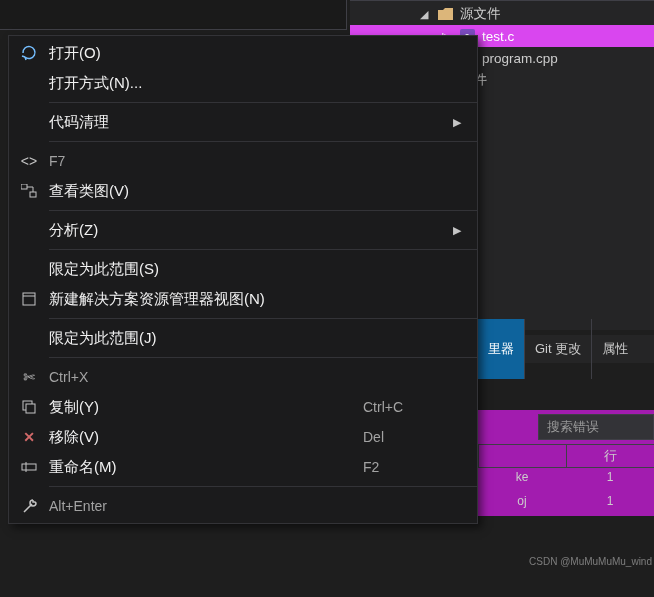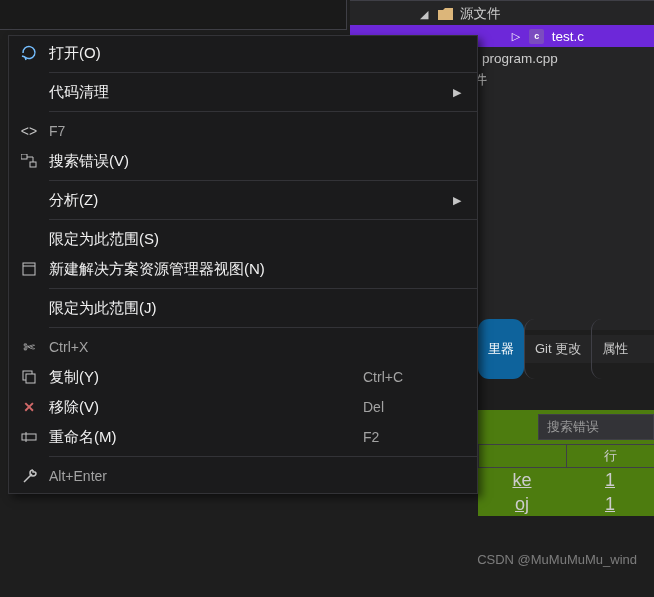--- a/index.html
+++ b/index.html
@@ -32,23 +32,22 @@
       border-top: 1px solid #3f3f46;
     }
     .tree-row {
       display: flex;
       align-items: center;
       height: 22px;
       padding-left: 40px;
       font-size: 13.5px;
     }
     .tree-row.selected {
-      background: #6d28d9;
+      background: #d946ef;
       color: #fff;
-      justify-content: center;
     }
     .tree-row .twisty {
       width: 16px;
       display: inline-block;
       color: #c5c5c5;
       font-size: 11px;
     }
     .tree-row.selected .twisty { color: #fff; }
     .tree-row .file-icon {
       width: 18px; height: 16px;
@@ -75,33 +74,32 @@
       height: 28px;
       display: flex;
       align-items: center;
       background: #252526;
       font-size: 13px;
     }
     .tab-strip .tab {
       padding: 21px 10px;
       color: #cccccc;
       border-left: 1px solid #3f3f46;
-      border-radius: 11px;
     }
     .tab-strip .tab.active {
       background: #0e639c;
       color: #fff;
       border-left: none;
     }
 
     
     .error-panel {
       position: absolute;
       top: 410px; left: 478px; right: 0;
-      background: #4d7c0f;
+      background: #a21caf;
     }
     .search-box {
       background: #333337;
       border: 1px solid #3f3f46;
       height: 26px;
       margin: 4px 0 4px 60px;
       padding: 2px 8px;
       color: #999;
       font-size: 13px;
       display: flex; align-items: center;
@@ -115,22 +113,21 @@
     }
     .col-header div {
       border-left: 1px solid #3f3f46;
       padding: 2px 10px;
       flex: 1;
       text-align: center;
     }
     .data-row {
       display: flex;
       height: 24px;
-      font-size: 18px;
-      text-decoration: underline;
+      font-size: 12px;
     }
     .data-row div {
       padding: 2px 10px;
       flex: 1;
       text-align: center;
       overflow: hidden;
     }
 
     
     .context-menu {
@@ -173,23 +170,23 @@
     .menu-sep {
       height: 1px;
       background: #333337;
       margin: 4px 0 4px 40px;
     }
     .ico-x { color: #d16969; font-weight: bold; }
 
     
     .watermark {
       position: absolute;
-      bottom: 30px; right: 17px;
+      bottom: 30px; right: 2px;
       color: rgba(200,200,200,0.55);
-      font-size: 13px;
+      font-size: 10px;
     }
   </style>
 </head>
 <body>
 
 <div class="editor-area"></div>
 
 <div class="tree-area">
   <div class="tree-row tree-indent-1">
     <span class="twisty">◢</span>
@@ -247,20 +244,26 @@
   <div class="menu-item">
     <span class="menu-icon">
       <svg width="16" height="16" viewBox="0 0 16 16">
           <path d="M2 8 A6 6 0 1 1 4 12 M4 12 L1 11 M4 12 L5 15" fill="none" stroke="#75beff" stroke-width="1.5"></path>
         </svg>
     </span>
     <span class="menu-label">打开(O)</span>
     <span class="menu-shortcut"></span>
       <span class="menu-arrow"></span>
   </div>
+  <div class="menu-item">
+    <span class="menu-icon"></span>
+    <span class="menu-label">打开方式(N)...</span>
+    <span class="menu-shortcut"></span>
+      <span class="menu-arrow"></span>
+  </div>
   <div class="menu-sep"></div>
   <div class="menu-item">
     <span class="menu-icon"></span>
     <span class="menu-label">代码清理</span>
     <span class="menu-shortcut"></span>
     <span class="menu-arrow">▶</span>
   </div>
   <div class="menu-sep"></div>
   <div class="menu-item">
     <span class="menu-icon">&lt;&gt;</span>
@@ -268,21 +271,21 @@
     <span class="menu-arrow"></span>
   </div>
   <div class="menu-item">
     <span class="menu-icon">
       <svg width="16" height="14" viewBox="0 0 16 14">
           <rect x="0" y="0" width="6" height="5" fill="none" stroke="#c5c5c5"></rect>
           <rect x="9" y="8" width="6" height="5" fill="none" stroke="#c5c5c5"></rect>
           <path d="M6 3 L12 3 L12 8" fill="none" stroke="#c5c5c5"></path>
         </svg>
     </span>
-    <span class="menu-label">搜索错误(V)</span>
+    <span class="menu-label">查看类图(V)</span>
     <span class="menu-shortcut"></span>
       <span class="menu-arrow"></span>
   </div>
   <div class="menu-sep"></div>
   <div class="menu-item">
     <span class="menu-icon"></span>
     <span class="menu-label">分析(Z)</span>
     <span class="menu-shortcut"></span>
     <span class="menu-arrow">▶</span>
   </div>

